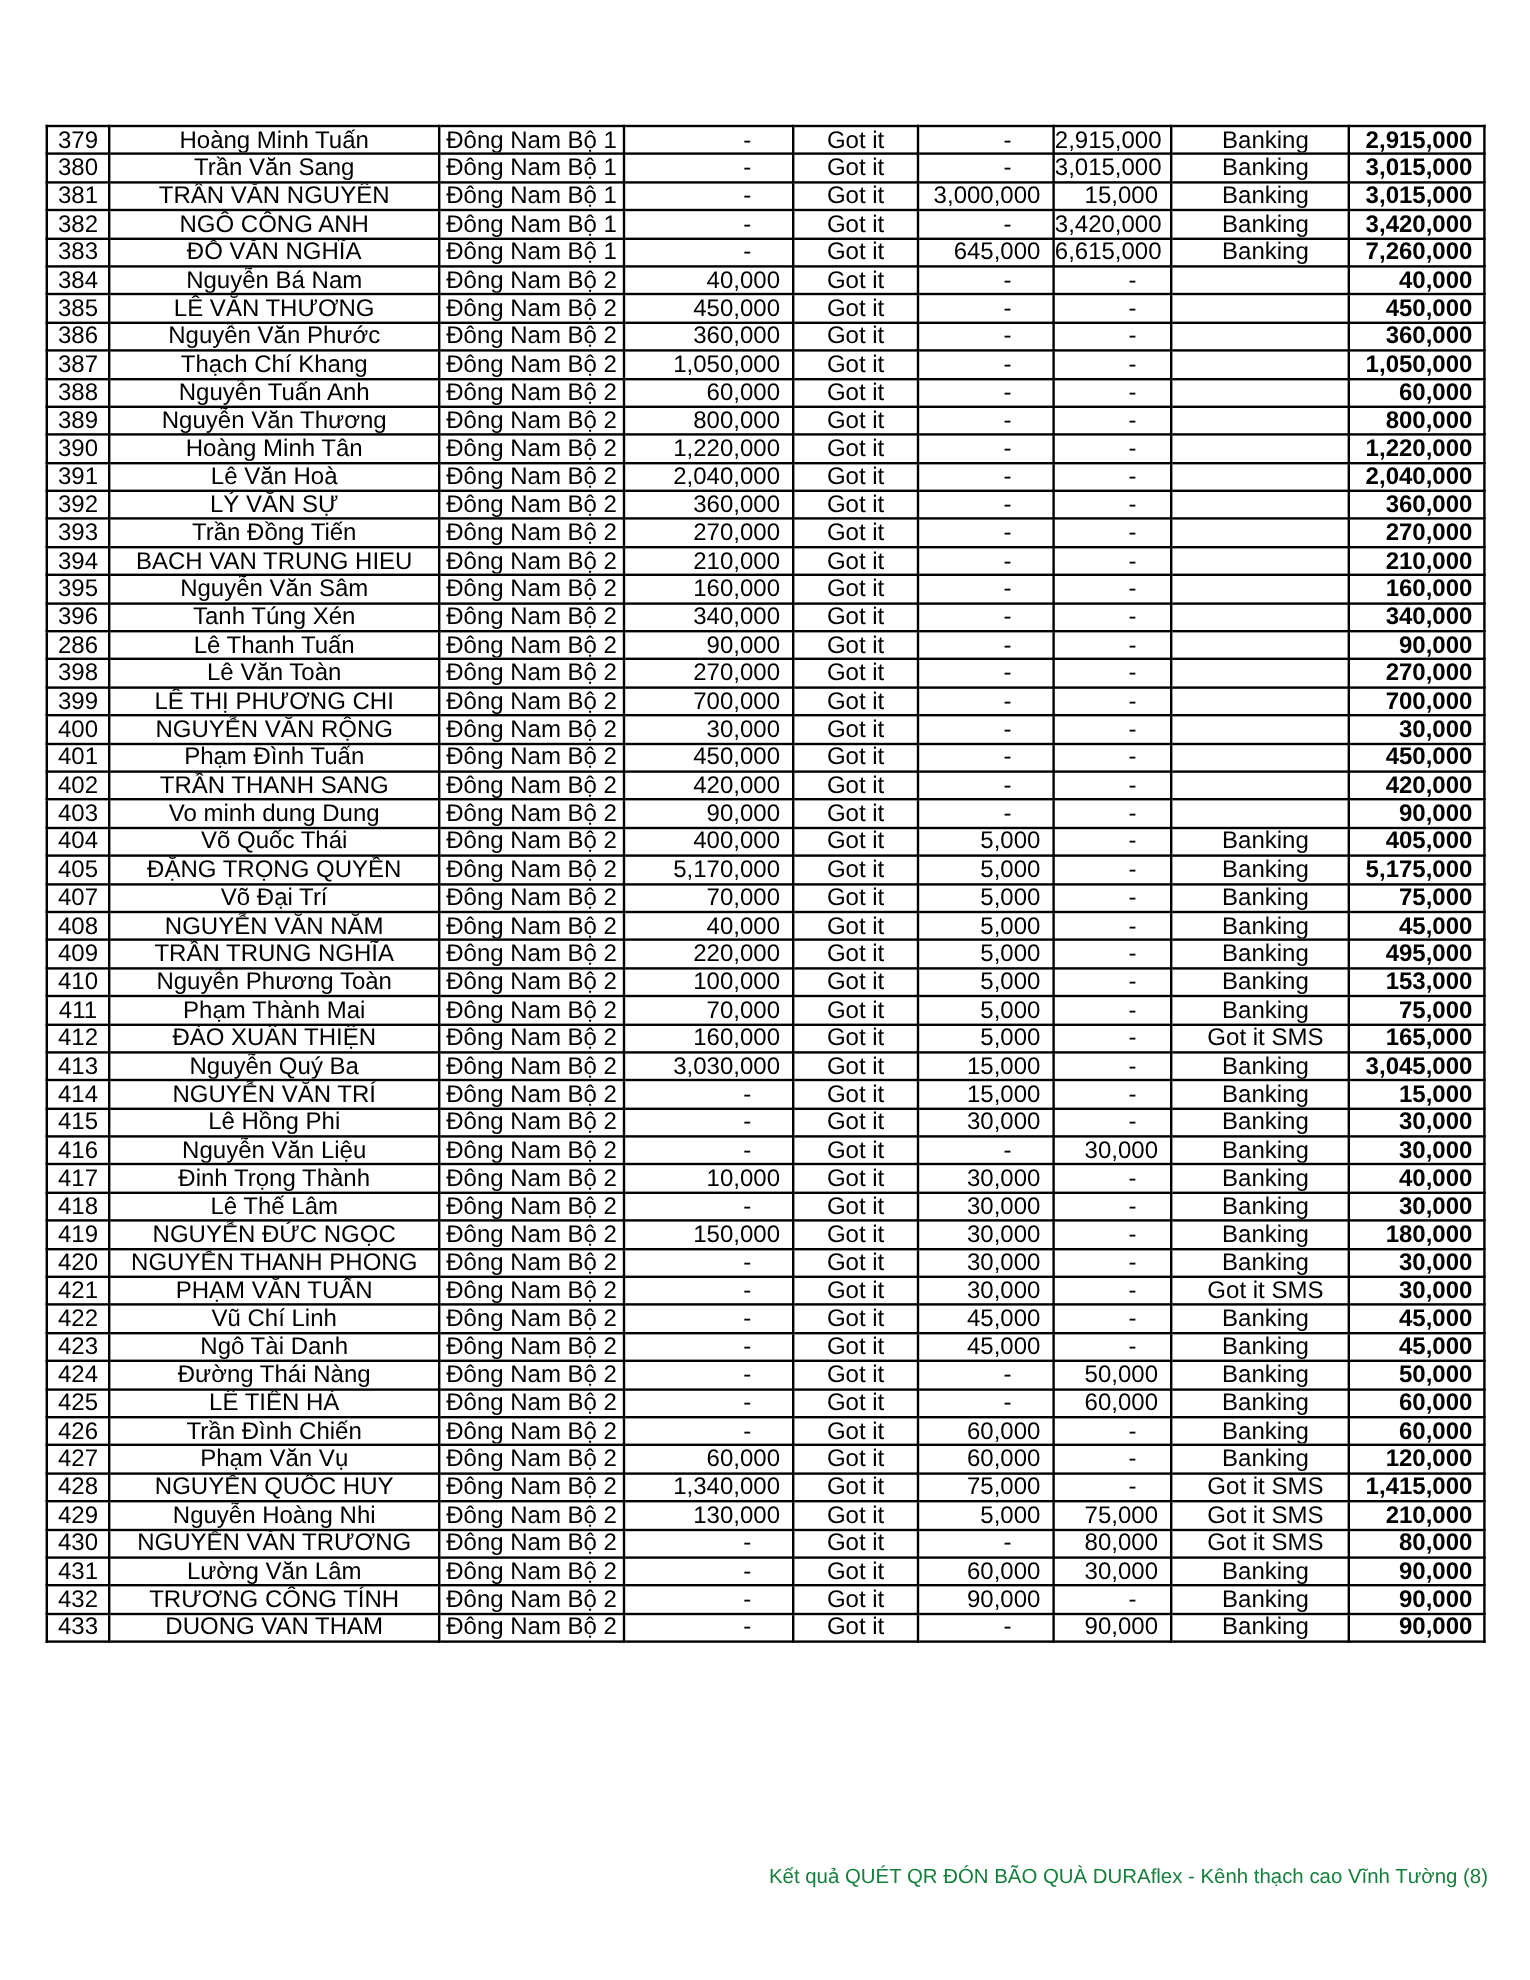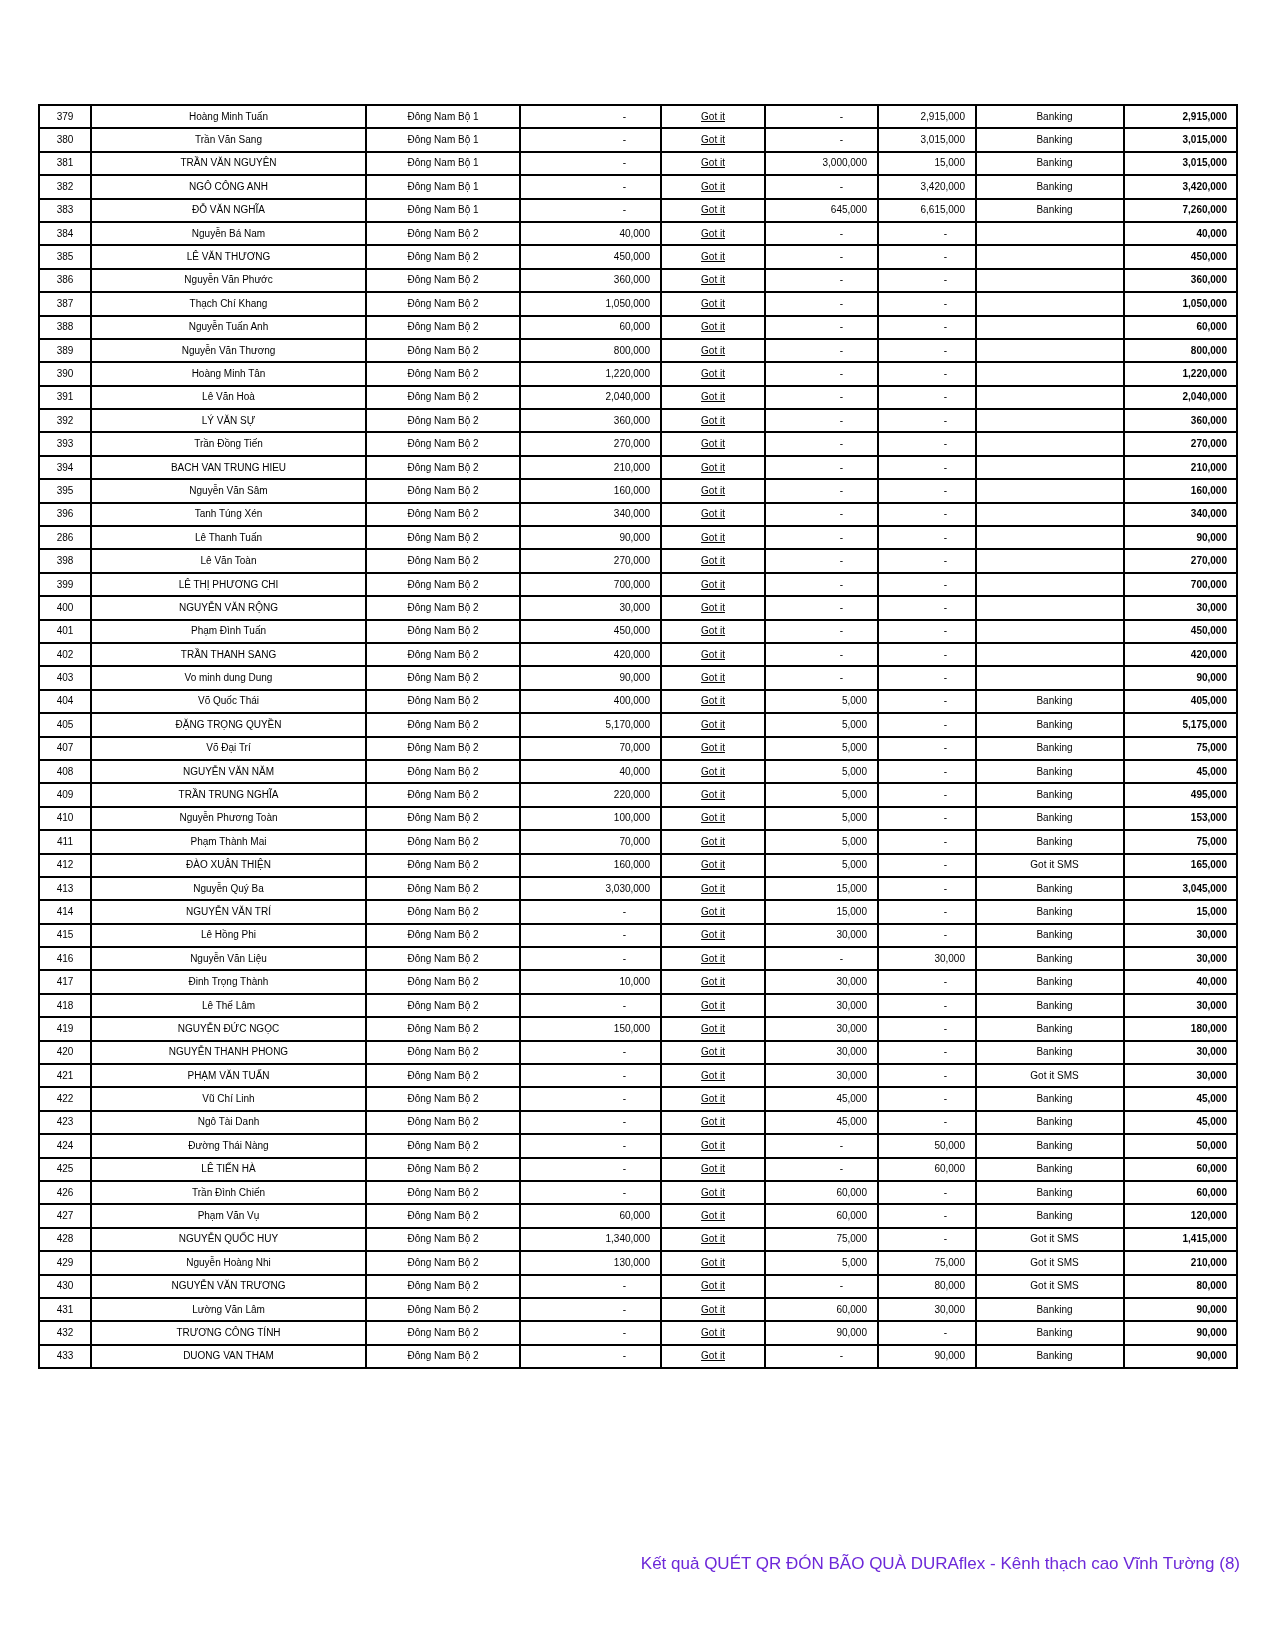--- a/index.html
+++ b/index.html
@@ -12,49 +12,49 @@
     color: #000;
     overflow: hidden;
   }
   .sheet-table {
     position: absolute;
     left: 38px;
     top: 104px;
     width: 1200px;
     border-collapse: collapse;
     table-layout: fixed;
-    font-size: 10px;
+    font-size: 20px;
     border-radius: 25px;
   }
   .sheet-table td {
     border: 2px solid #000;
     height: 23.4px;
     padding: 0;
     vertical-align: middle;
     white-space: nowrap;
     overflow: hidden;
     line-height: 1;
   }
   .c0 { text-align: center; }
   .c1 { text-align: center; }
   .c2 { text-align: center; }
   .c3, .c5, .c6 { text-align: right; padding-right: 10px !important; }
-  .c4 { text-align: center; text-decoration: underline; }
+  .c4 { text-align: center; }
   .c7 { text-align: center; padding-left: 9px !important; }
   .c8 { text-align: right; padding-right: 9px !important; font-weight: bold; }
   td.dash { padding-right: 34px !important; }
   td.c6.dash { padding-right: 28px !important; }
   .footer-caption {
     position: absolute;
     top: 1552px;
     right: 35px;
     font-size: 17px;
     line-height: 24px;
     text-align: right;
-    color: #6d28d9;
+    color: #15803d;
     white-space: nowrap;
   }
 </style>
 </head>
 <body>
 
 <table class="sheet-table">
   <colgroup>
     <col style="width:52px">
     <col style="width:275px">

